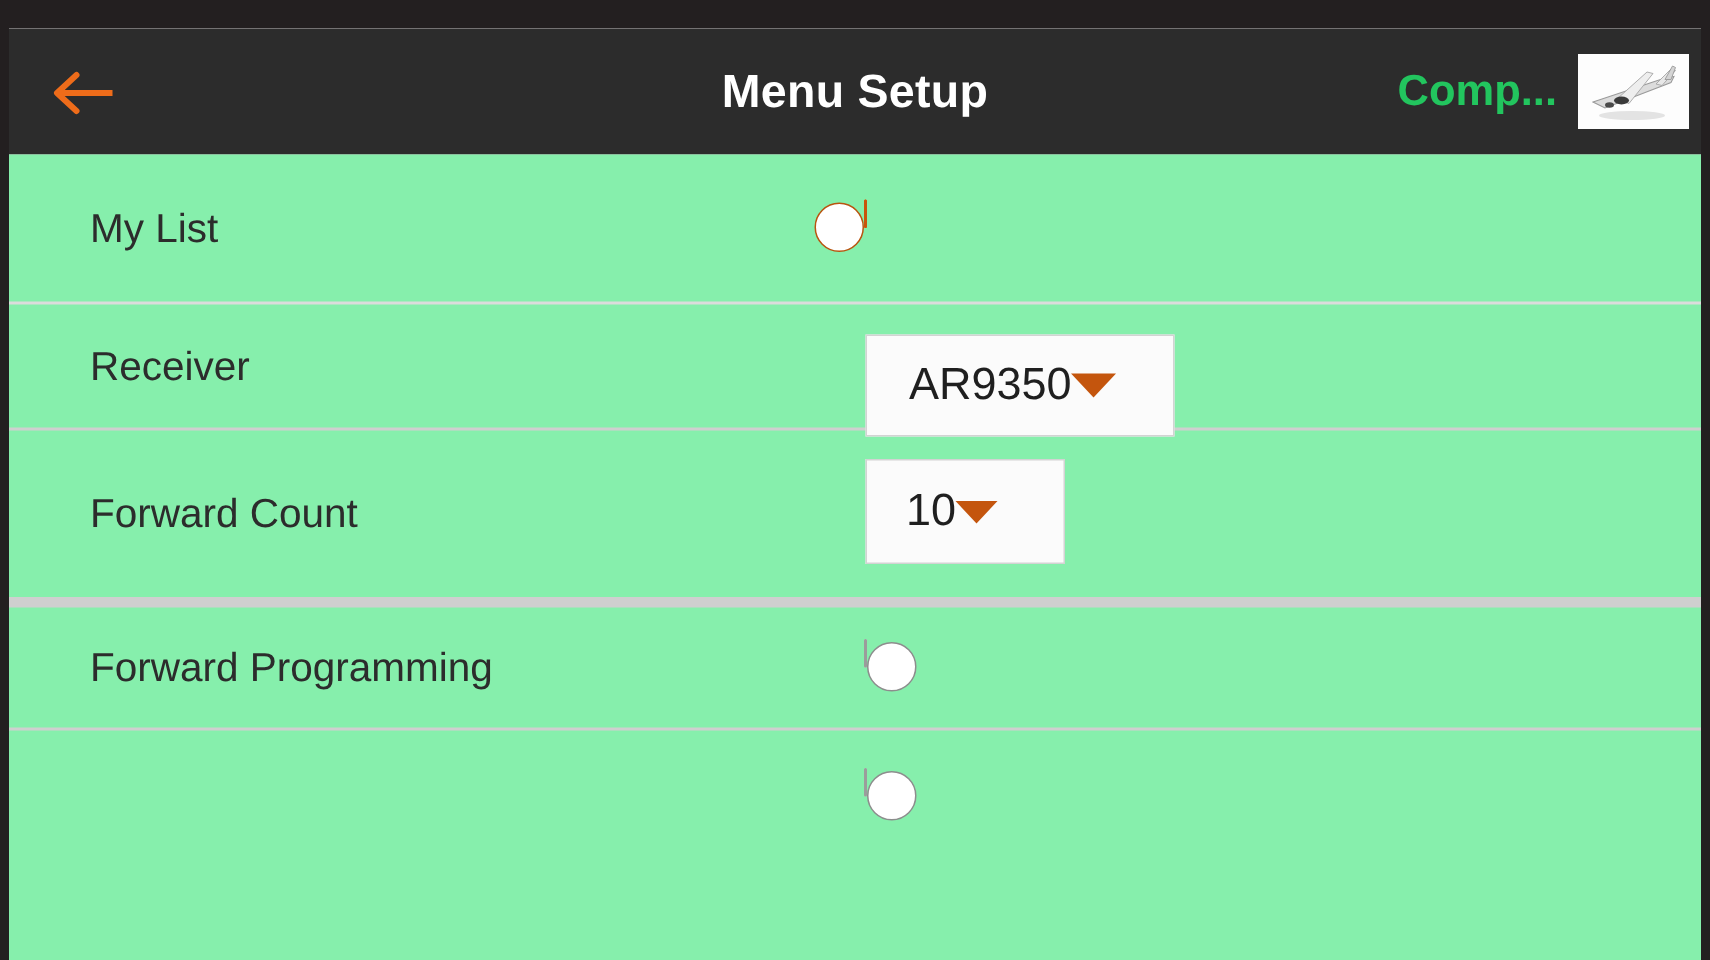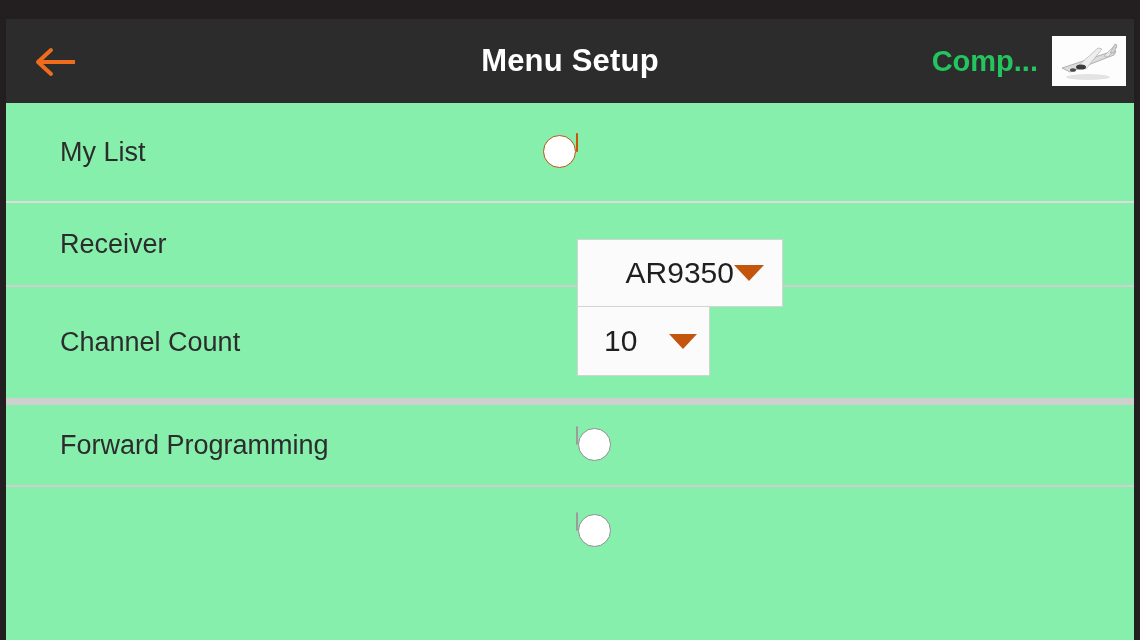--- a/index.html
+++ b/index.html
@@ -187,28 +187,26 @@
     height: 0;
     border-left: 15px solid transparent;
     border-right: 15px solid transparent;
     border-top: 16px solid #c4550d;
     flex: none;
   }
   .dd-receiver {
     width: 206px;
     height: 68px;
     padding: 0 18px 0 28px;
-    justify-content: flex-end;
-    margin-top: 16px;
+    justify-content: flex-start;
   }
   .dd-channel {
     width: 133px;
     height: 70px;
     padding: 0 12px 0 26px;
-    justify-content: space-between;
   }
   .dd-channel .caret {
     border-left-width: 14px;
     border-right-width: 14px;
     border-top-width: 15px;
   }
 </style>
 </head>
 <body>
 
@@ -268,21 +266,21 @@
         <span class="ctl" style="left:571px; top:20px;">
           <span class="dropdown dd-receiver">
             <span class="dd-value">AR9350</span>
             <span class="caret"></span>
           </span>
         </span>
       </div>
       <div class="sep-thin strong"></div>
 
       <div class="row row-channel">
-        <span class="row-label label-pos">Channel Count</span>
+        <span class="row-label label-pos">Forward Count</span>
         <span class="ctl" style="left:571px; top:19px;">
           <span class="dropdown dd-channel">
             <span class="dd-value">10</span>
             <span class="caret"></span>
           </span>
         </span>
       </div>
       <div class="sep-thick"></div>
 
       <div class="row row-forward">

